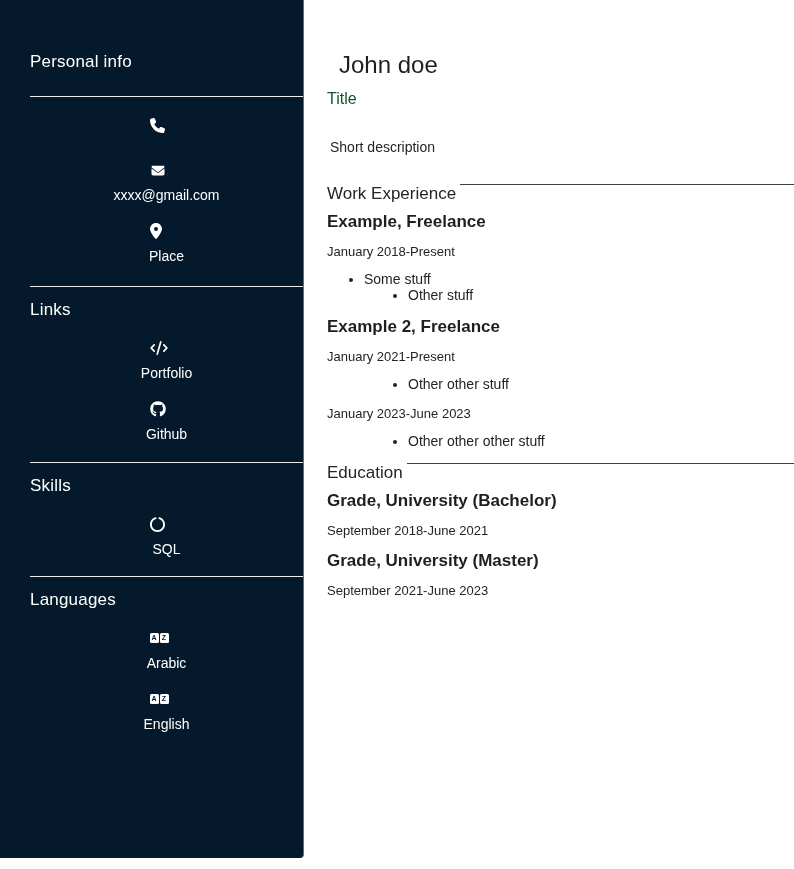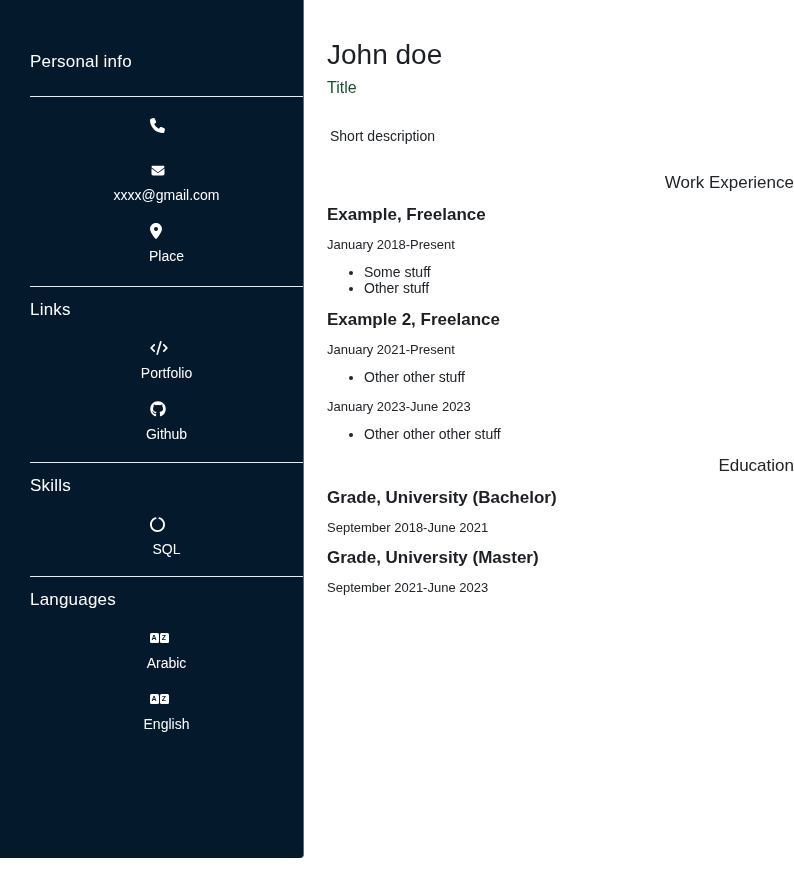--- a/index.html
+++ b/index.html
@@ -71,41 +71,39 @@
   .lang-icon .box-a::before { content: "A"; }
   .lang-icon .box-z::before { content: "Z"; }
 
   
   .main {
     position: absolute;
     top: 0; left: 305px; right: 0; bottom: 0;
     padding: 40px 0 0 22px;
   }
   .name {
-    font-size: 28px;
+    font-size: 24px;
     font-weight: 400;
-    margin: 0;
+    margin: 12px;
     color: #1c1f23;
     line-height: 1.1;
   }
   .job-title {
     font-size: 16px;
     margin-top: 8px;
     color: #14532d;
   }
   .description {
     font-size: 14px;
     margin: 31px 0 0 3px;
     color: #212529;
   }
   .sec-head {
     display: flex;
-    align-items: flex-end;
     margin-top: 29px;
-    flex-direction: column;
   }
   .sec-head .sec-title {
     font-size: 17px;
     font-weight: 400;
     color: #212529;
     white-space: nowrap;
   }
   .sec-head .rule {
     flex: 1;
     height: 1px;
@@ -127,21 +125,21 @@
   .bullets {
     margin: 12px 0 0 0;
     padding-left: 37px;
     list-style-type: disc;
   }
   .bullets li {
     font-size: 14px;
     margin-bottom: 0;
     color: #212529;
   }
-  .bullets li:last-child { margin-bottom: 14px; }
+  .bullets li:last-child { margin-bottom: 14px; margin-left: 44px; }
 </style>
 </head>
 <body>
 
 <div class="page">
 
   <aside class="sidebar">
 
     <h2 class="sb-heading">Personal info</h2>
     <hr class="divider">

